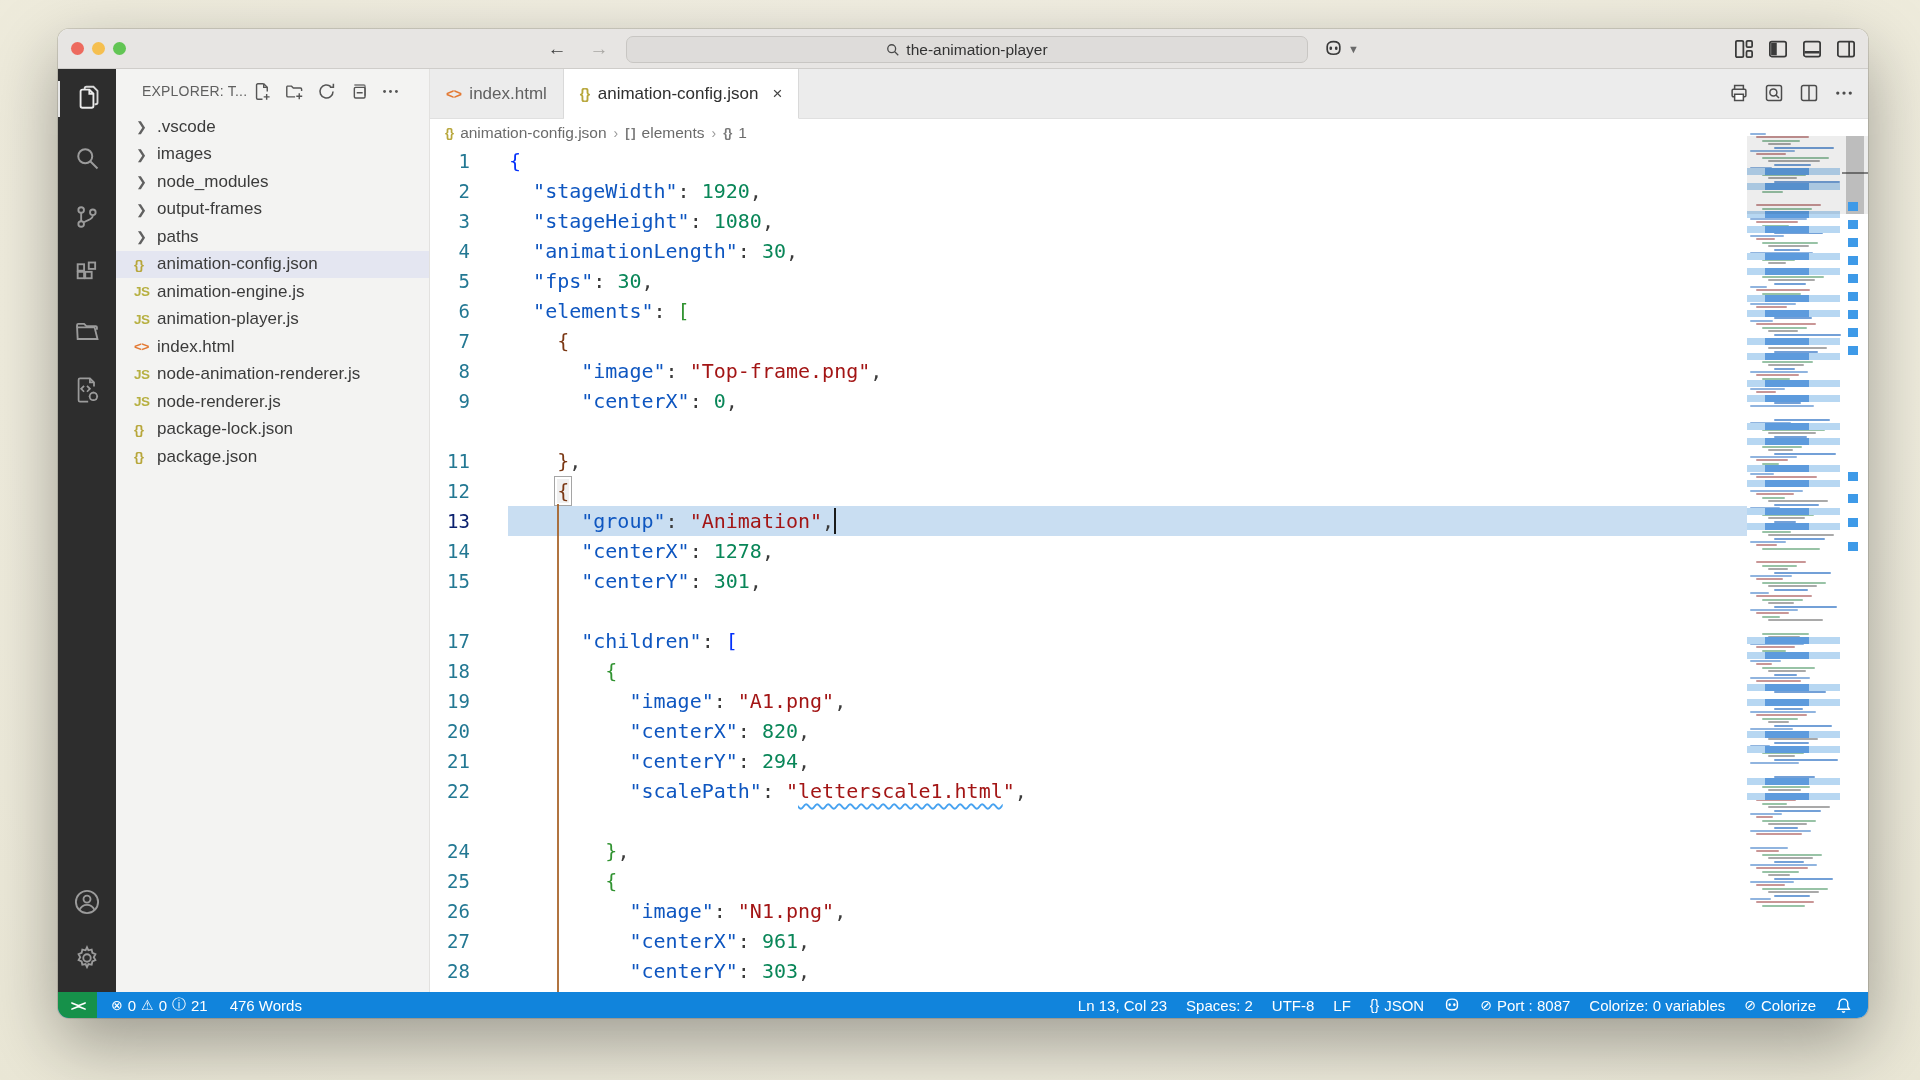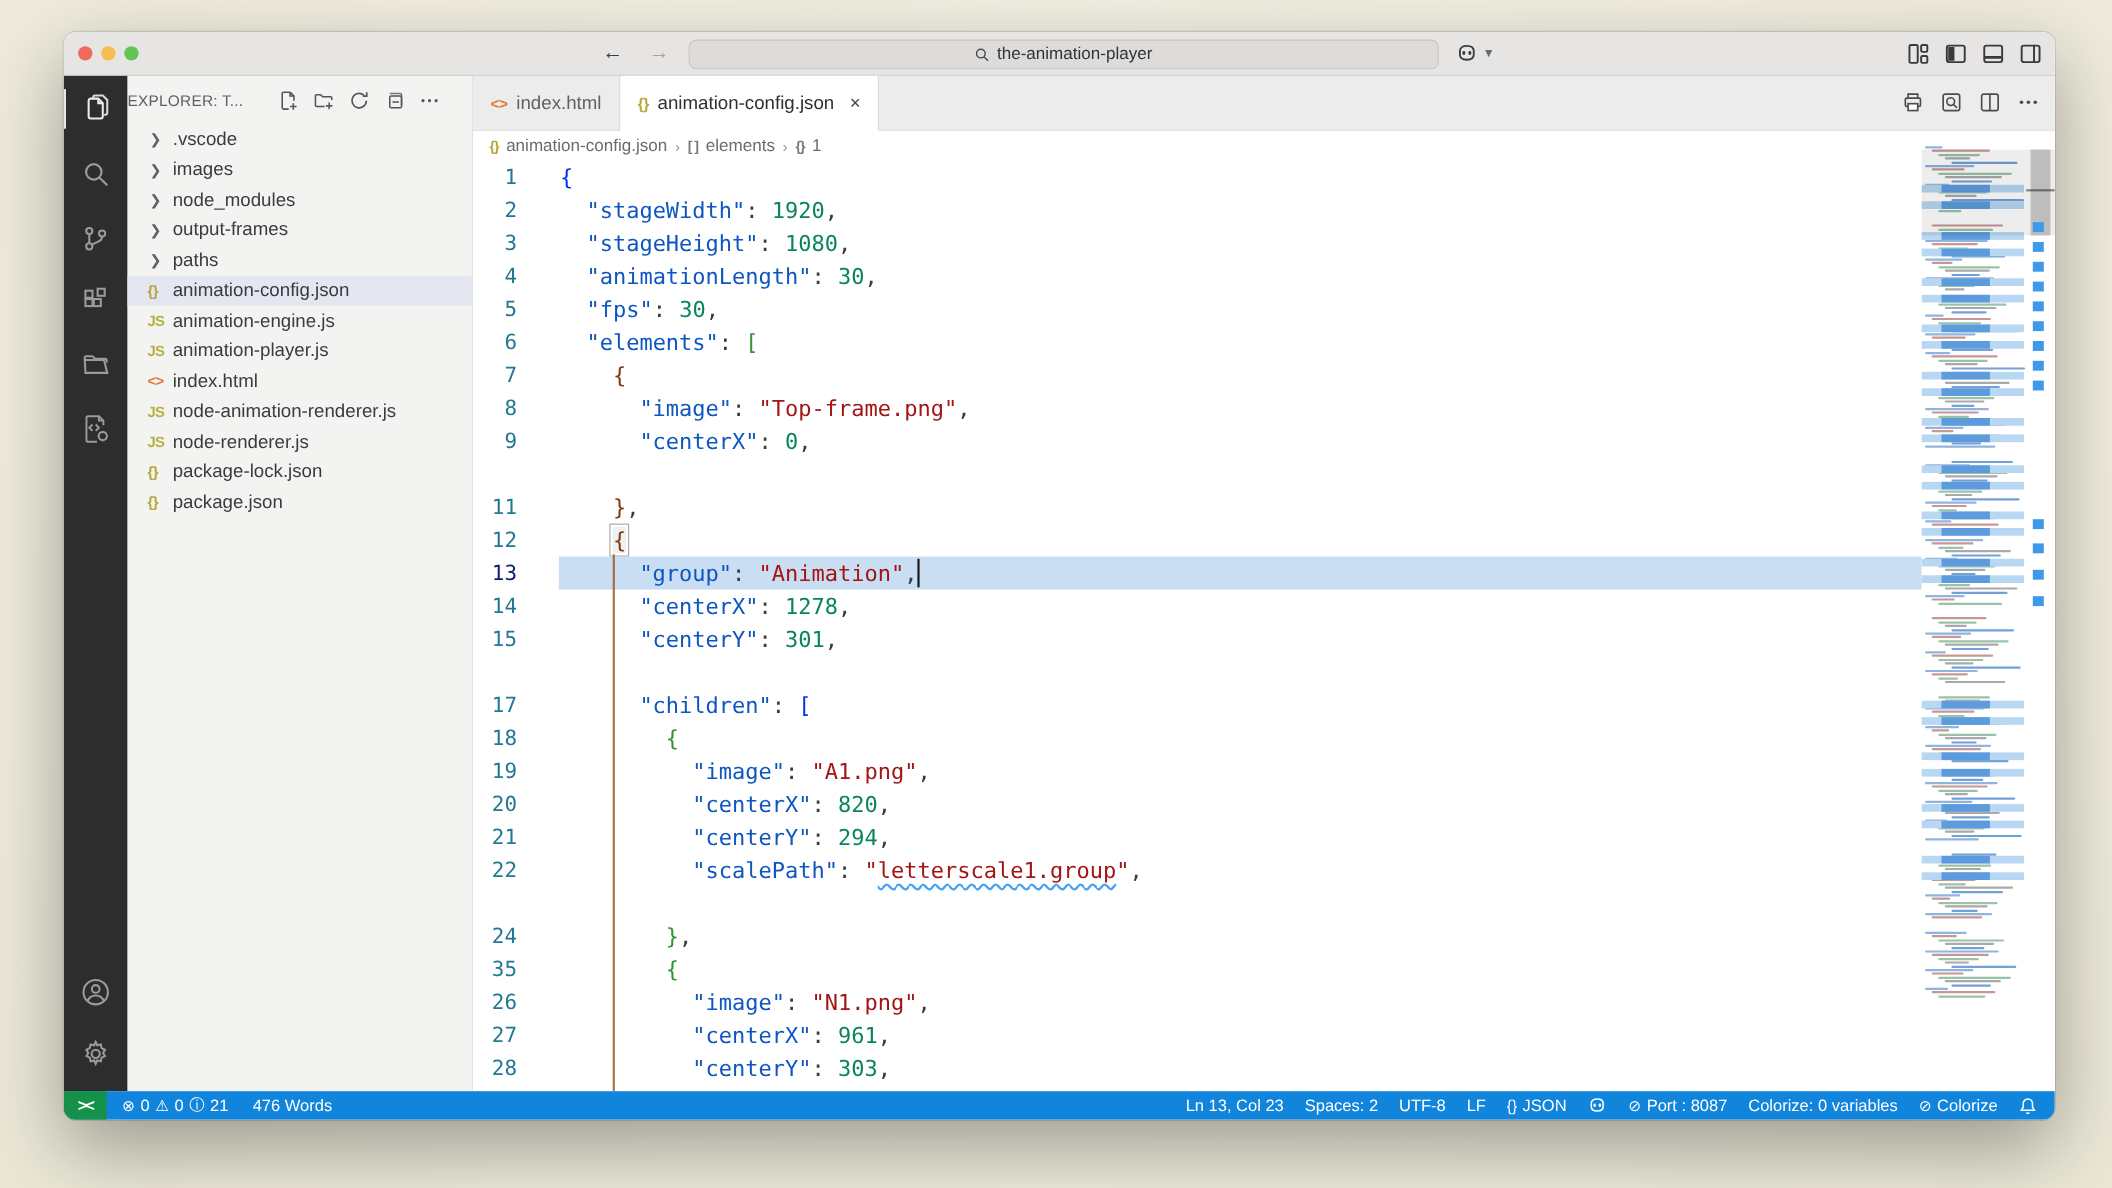--- a/index.html
+++ b/index.html
@@ -31,21 +31,21 @@
 
   
   .main { display:flex; height:923px; }
 
   .activitybar { width:58px; background:#2d2d2d; position:relative; flex:none; }
   .ab-icon { position:absolute; left:0; width:58px; height:48px; display:flex; align-items:center; justify-content:center; }
   .ab-active-ind { position:absolute; left:0; top:6px; width:2px; height:36px; background:#e7e7e7; }
 
   .sidebar { width:314px; background:#f3f3f2; border-right:1px solid #e2e1df; flex:none; position:relative; font-size:17px; color:#3b3b3b; }
   .sb-header { height:44px; display:flex; align-items:center; }
-  .sb-title { font-size:14px; letter-spacing:0.2px; color:#5f5f5f; }
+  .sb-title { margin-left:26px; font-size:14px; letter-spacing:0.2px; color:#5f5f5f; }
   .sb-tools { position:absolute; left:136px; top:12px; display:flex; gap:12px; color:#555; }
   .sb-tools .tool { width:20px; height:20px; display:flex; align-items:center; justify-content:center; }
   .filelist { position:absolute; top:44px; left:0; right:0; }
   .file-row { height:27.5px; display:flex; align-items:center; position:relative; cursor:pointer; }
   .file-row.selected { background:#e4e6f1; }
   .file-chev { width:16px; margin-left:20px; color:#616161; font-size:13px; }
   .file-ico { width:22px; margin-left:18px; font-weight:bold; font-size:13.5px; letter-spacing:-0.5px; flex:none; }
   .fi-json { color:#b7a63a; } .fi-js { color:#b7b042; } .fi-html { color:#e37933; }
   .file-label { margin-left:1px; white-space:nowrap; }
   .folder .file-label { margin-left:5px; }
@@ -368,23 +368,23 @@
             <div class="code-line" style="top: 300px;"><span class="gutter-num">11</span><span class="code-text"><span class="tk-p">    </span><span class="tk-b3">}</span><span class="tk-p">,</span></span></div>
             <div class="code-line" style="top: 330px;"><span class="gutter-num">12</span><span class="code-text"><span class="tk-p">    </span><span class="tk-b3m">{</span></span></div>
             <div class="code-line" style="top: 360px;"><div class="line-hl"></div><span class="gutter-num active">13</span><span class="code-text"><span class="tk-p">      </span><span class="tk-k">"group"</span><span class="tk-p">: </span><span class="tk-s">"Animation"</span><span class="tk-p">,</span></span><div class="cursor" style="left: 404.134px; top: 2px;"></div></div>
             <div class="code-line" style="top: 390px;"><span class="gutter-num">14</span><span class="code-text"><span class="tk-p">      </span><span class="tk-k">"centerX"</span><span class="tk-p">: </span><span class="tk-n">1278</span><span class="tk-p">,</span></span></div>
             <div class="code-line" style="top: 420px;"><span class="gutter-num">15</span><span class="code-text"><span class="tk-p">      </span><span class="tk-k">"centerY"</span><span class="tk-p">: </span><span class="tk-n">301</span><span class="tk-p">,</span></span></div>
             <div class="code-line" style="top: 480px;"><span class="gutter-num">17</span><span class="code-text"><span class="tk-p">      </span><span class="tk-k">"children"</span><span class="tk-p">: </span><span class="tk-b1">[</span></span></div>
             <div class="code-line" style="top: 510px;"><span class="gutter-num">18</span><span class="code-text"><span class="tk-p">        </span><span class="tk-b2">{</span></span></div>
             <div class="code-line" style="top: 540px;"><span class="gutter-num">19</span><span class="code-text"><span class="tk-p">          </span><span class="tk-k">"image"</span><span class="tk-p">: </span><span class="tk-s">"A1.png"</span><span class="tk-p">,</span></span></div>
             <div class="code-line" style="top: 570px;"><span class="gutter-num">20</span><span class="code-text"><span class="tk-p">          </span><span class="tk-k">"centerX"</span><span class="tk-p">: </span><span class="tk-n">820</span><span class="tk-p">,</span></span></div>
             <div class="code-line" style="top: 600px;"><span class="gutter-num">21</span><span class="code-text"><span class="tk-p">          </span><span class="tk-k">"centerY"</span><span class="tk-p">: </span><span class="tk-n">294</span><span class="tk-p">,</span></span></div>
-            <div class="code-line" style="top: 630px;"><span class="gutter-num">22</span><span class="code-text"><span class="tk-p">          </span><span class="tk-k">"scalePath"</span><span class="tk-p">: </span><span class="tk-s">"</span><span class="tk-sq">letterscale1.group</span><span class="tk-s">"</span><span class="tk-p">,</span></span></div>
+            <div class="code-line" style="top: 630px;"><span class="gutter-num">22</span><span class="code-text"><span class="tk-p">          </span><span class="tk-k">"scalePath"</span><span class="tk-p">: </span><span class="tk-s">"</span><span class="tk-sq">letterscale1.html</span><span class="tk-s">"</span><span class="tk-p">,</span></span></div>
             <div class="code-line" style="top: 690px;"><span class="gutter-num">24</span><span class="code-text"><span class="tk-p">        </span><span class="tk-b2">}</span><span class="tk-p">,</span></span></div>
-            <div class="code-line" style="top: 720px;"><span class="gutter-num">35</span><span class="code-text"><span class="tk-p">        </span><span class="tk-b2">{</span></span></div>
+            <div class="code-line" style="top: 720px;"><span class="gutter-num">25</span><span class="code-text"><span class="tk-p">        </span><span class="tk-b2">{</span></span></div>
             <div class="code-line" style="top: 750px;"><span class="gutter-num">26</span><span class="code-text"><span class="tk-p">          </span><span class="tk-k">"image"</span><span class="tk-p">: </span><span class="tk-s">"N1.png"</span><span class="tk-p">,</span></span></div>
             <div class="code-line" style="top: 780px;"><span class="gutter-num">27</span><span class="code-text"><span class="tk-p">          </span><span class="tk-k">"centerX"</span><span class="tk-p">: </span><span class="tk-n">961</span><span class="tk-p">,</span></span></div>
             <div class="code-line" style="top: 810px;"><span class="gutter-num">28</span><span class="code-text"><span class="tk-p">          </span><span class="tk-k">"centerY"</span><span class="tk-p">: </span><span class="tk-n">303</span><span class="tk-p">,</span></span></div>
             <div class="code-line" style="top: 840px;"><span class="gutter-num">29</span><span class="code-text"><span class="tk-p">          </span><span class="tk-k">"scalePath"</span><span class="tk-p">: </span><span class="tk-s">"</span><span class="tk-sq">letterscale2.json</span><span class="tk-s">"</span><span class="tk-p">,</span></span></div>
             <div class="indent-guide" style="left: 127px; top: 358px; height: 488px;"></div>
           </div>
 
       <div class="mm-zone">
         <div class="mm-content" id="mm-content">
               <div class="mm-line" style="top: 14px; left: 3px; width: 16px; background: rgb(125, 167, 217);"></div>

